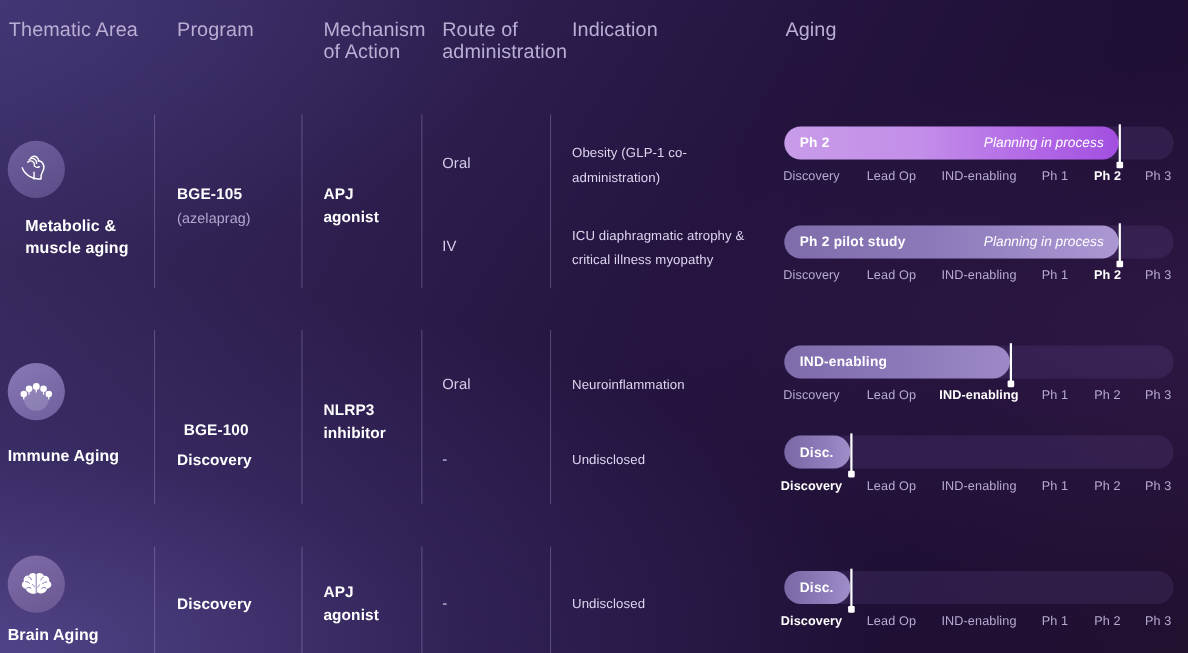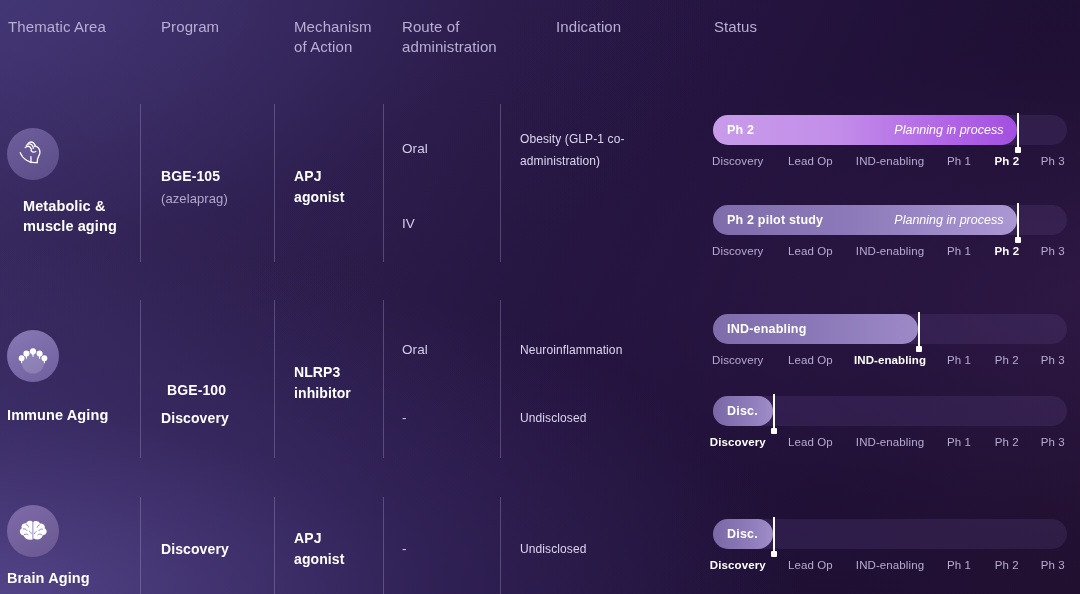--- a/index.html
+++ b/index.html
@@ -41,21 +41,21 @@
     position: absolute;
     width: 1px;
     background: rgba(190,175,225,0.30);
     z-index: 2;
   }
 
   
   .header-cell {
     position: absolute;
     top: 17px;
-    font-size: 15px;
+    font-size: 18px;
     line-height: 20px;
     font-weight: 500;
     color: #b9aed4;
     letter-spacing: 0.1px;
     white-space: pre-line;
   }
 
   
   .cell {
     position: absolute;
@@ -227,22 +227,22 @@
 <div class="bg"></div>
 
 <div class="wrap">
 
   <div class="header-cell" style="left:8px;">Thematic Area</div>
   <div class="header-cell" style="left:161px;">Program</div>
   <div class="header-cell" style="left:402px;">Route of
 administration</div>
   <div class="header-cell" style="left:294px;">Mechanism
 of Action</div>
-  <div class="header-cell" style="left:520px;margin-left:36px;">Indication</div>
-  <div class="header-cell" style="left:714px;">Status</div>
+  <div class="header-cell" style="left:520px;">Indication</div>
+  <div class="header-cell" style="left:714px;">Aging</div>
 
   <div class="divider" style="left:140px; top:104px; height:158px;"></div>
   <div class="divider" style="left:274px; top:104px; height:158px;"></div>
   <div class="divider" style="left:383px; top:104px; height:158px;"></div>
   <div class="divider" style="left:500px; top:104px; height:158px;"></div>
 
   <div class="divider" style="left:140px; top:300px; height:158px;"></div>
   <div class="divider" style="left:274px; top:300px; height:158px;"></div>
   <div class="divider" style="left:383px; top:300px; height:158px;"></div>
   <div class="divider" style="left:500px; top:300px; height:158px;"></div>
@@ -274,20 +274,22 @@
   </div>
 
   <div class="cell moa" style="left:294px; top:166px;">APJ
 agonist</div>
 
   <div class="cell route" style="left:402px; top:139px;">Oral</div>
   <div class="cell route" style="left:402px; top:214px;">IV</div>
 
   <div class="cell indication" style="left:520px; top:128px;">Obesity (GLP-1 co-
 administration)</div>
+  <div class="cell indication" style="left:520px; top:203px;">ICU diaphragmatic atrophy &amp;
+critical illness myopathy</div>
 
   <div class="status-group" style="top:115px;">
     <div class="bar-track">
       <div class="bar-fill bright" style="width:86%;">
         <span class="bar-stage">Ph 2</span>
         <span class="bar-note">Planning in process</span>
       </div>
       <div class="tick" style="left:86%;"></div>
     </div>
     <div class="stage-axis">

